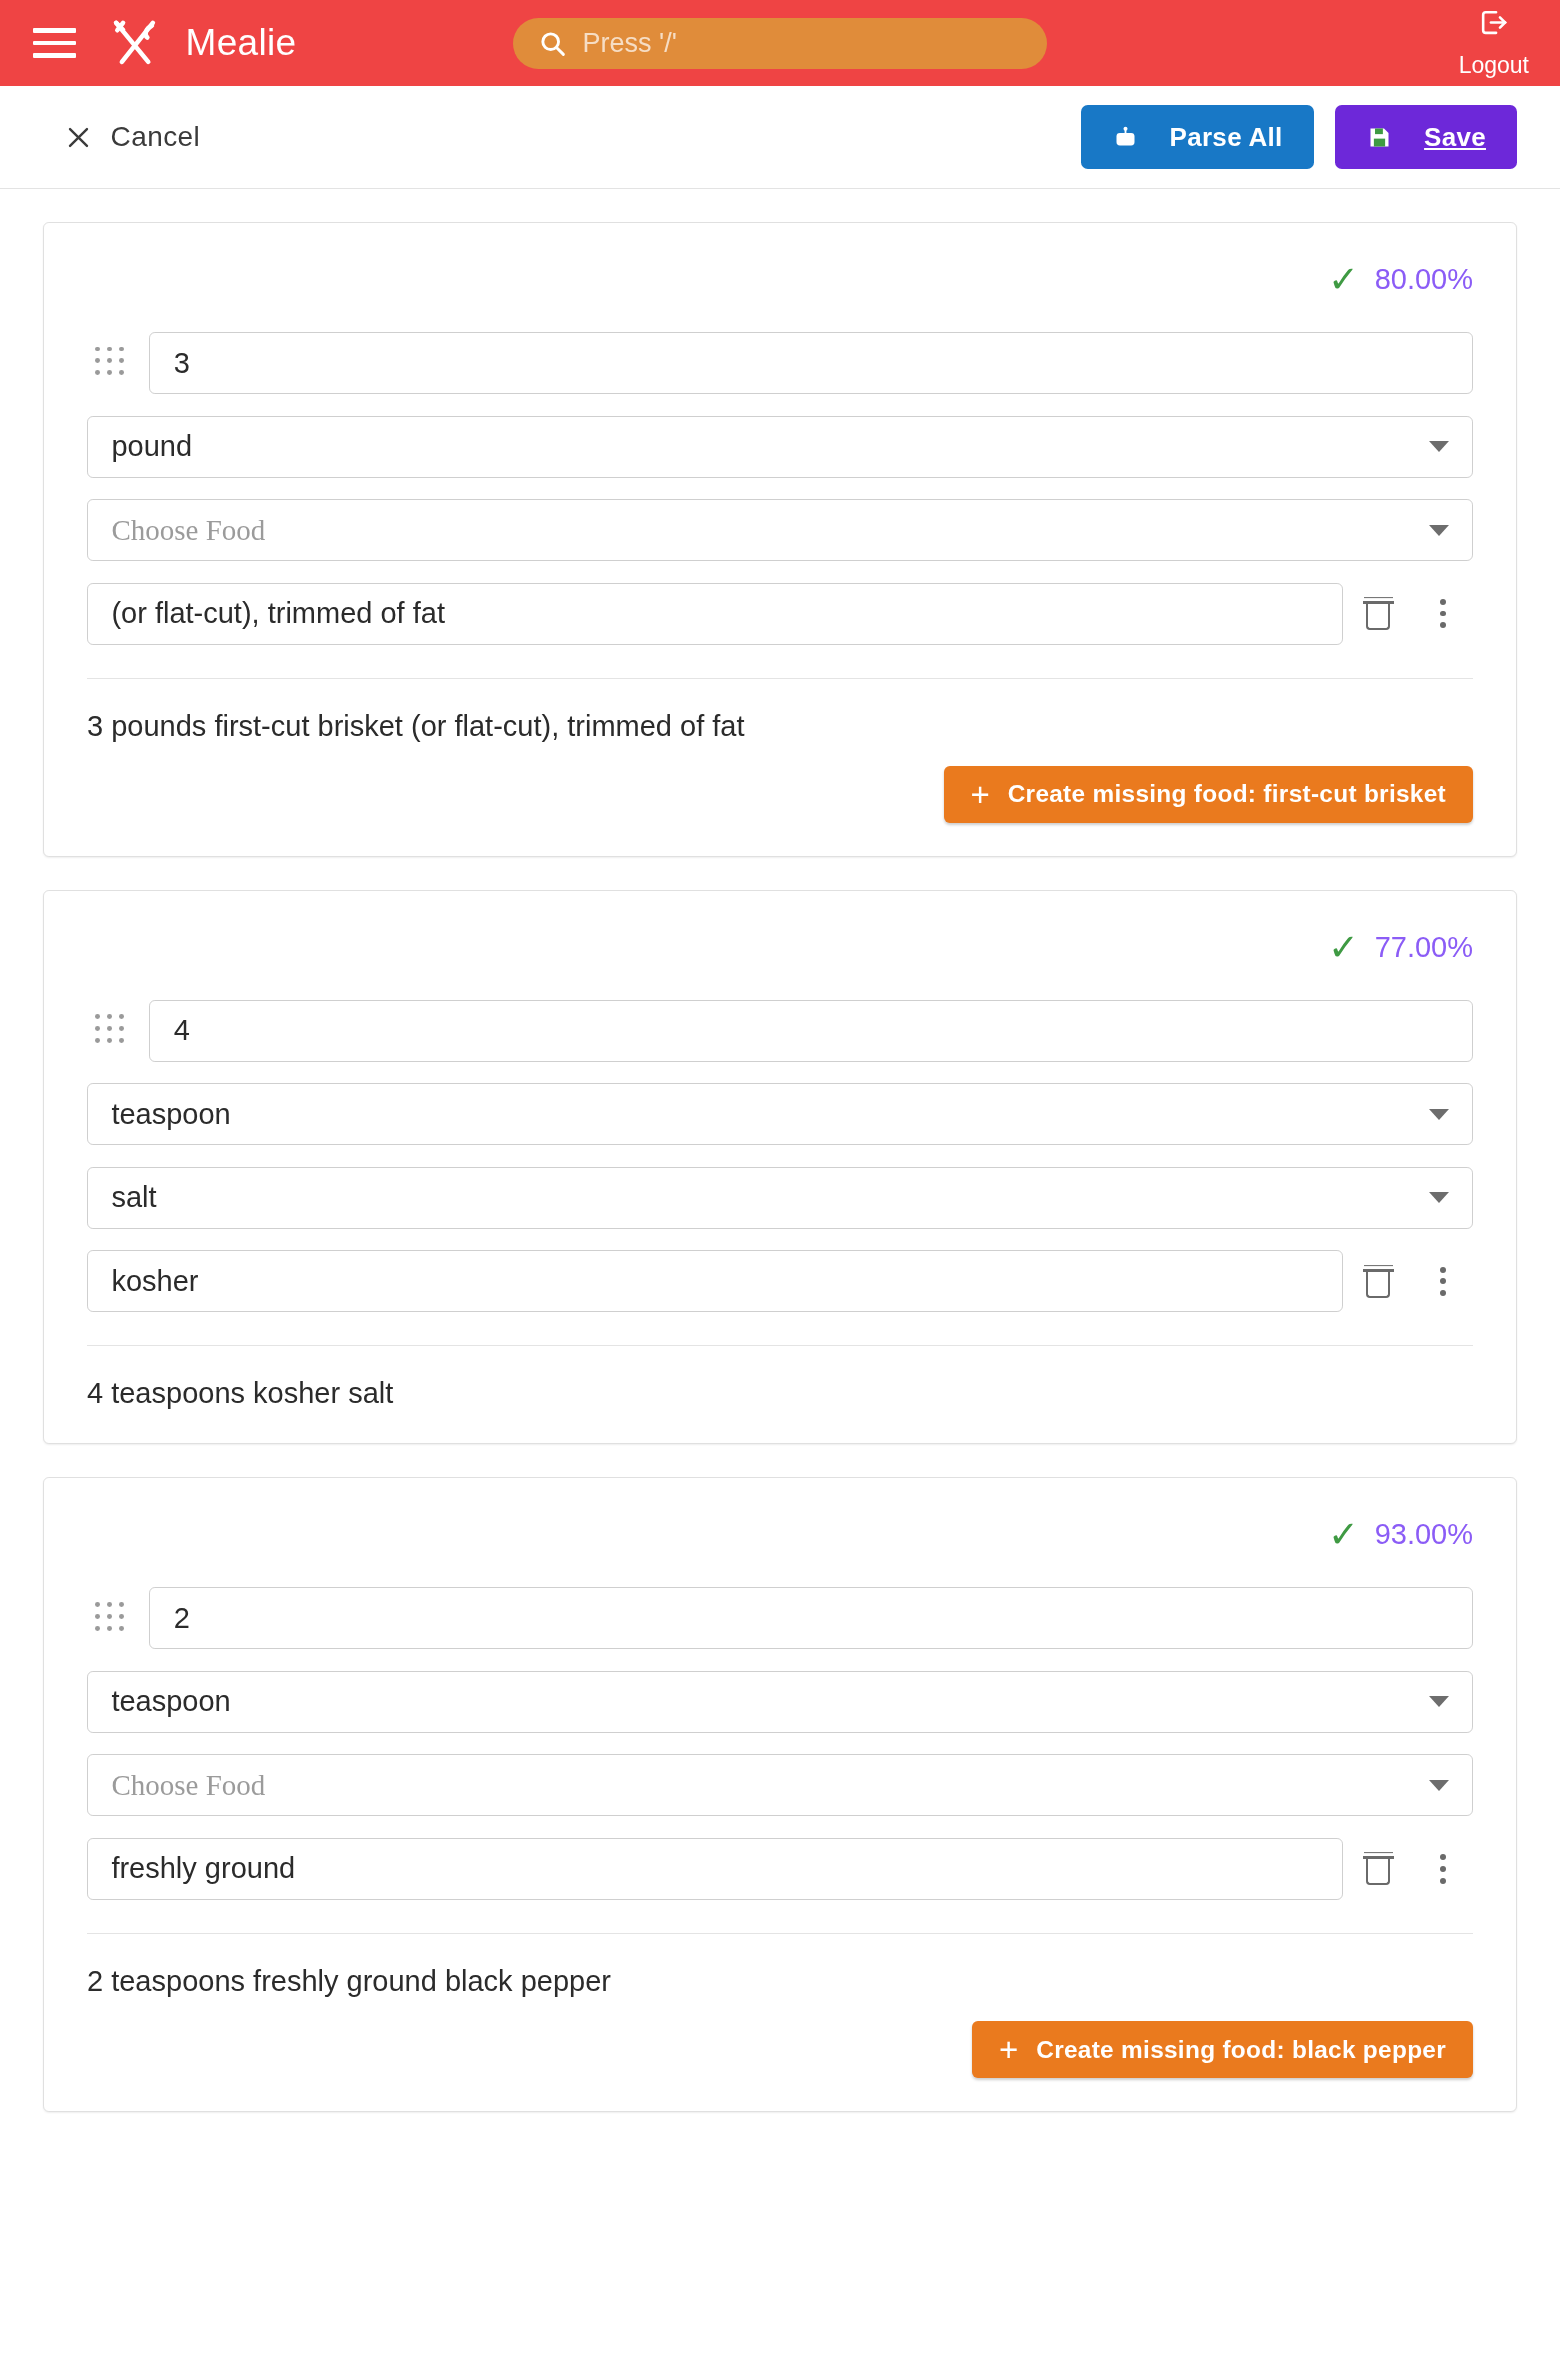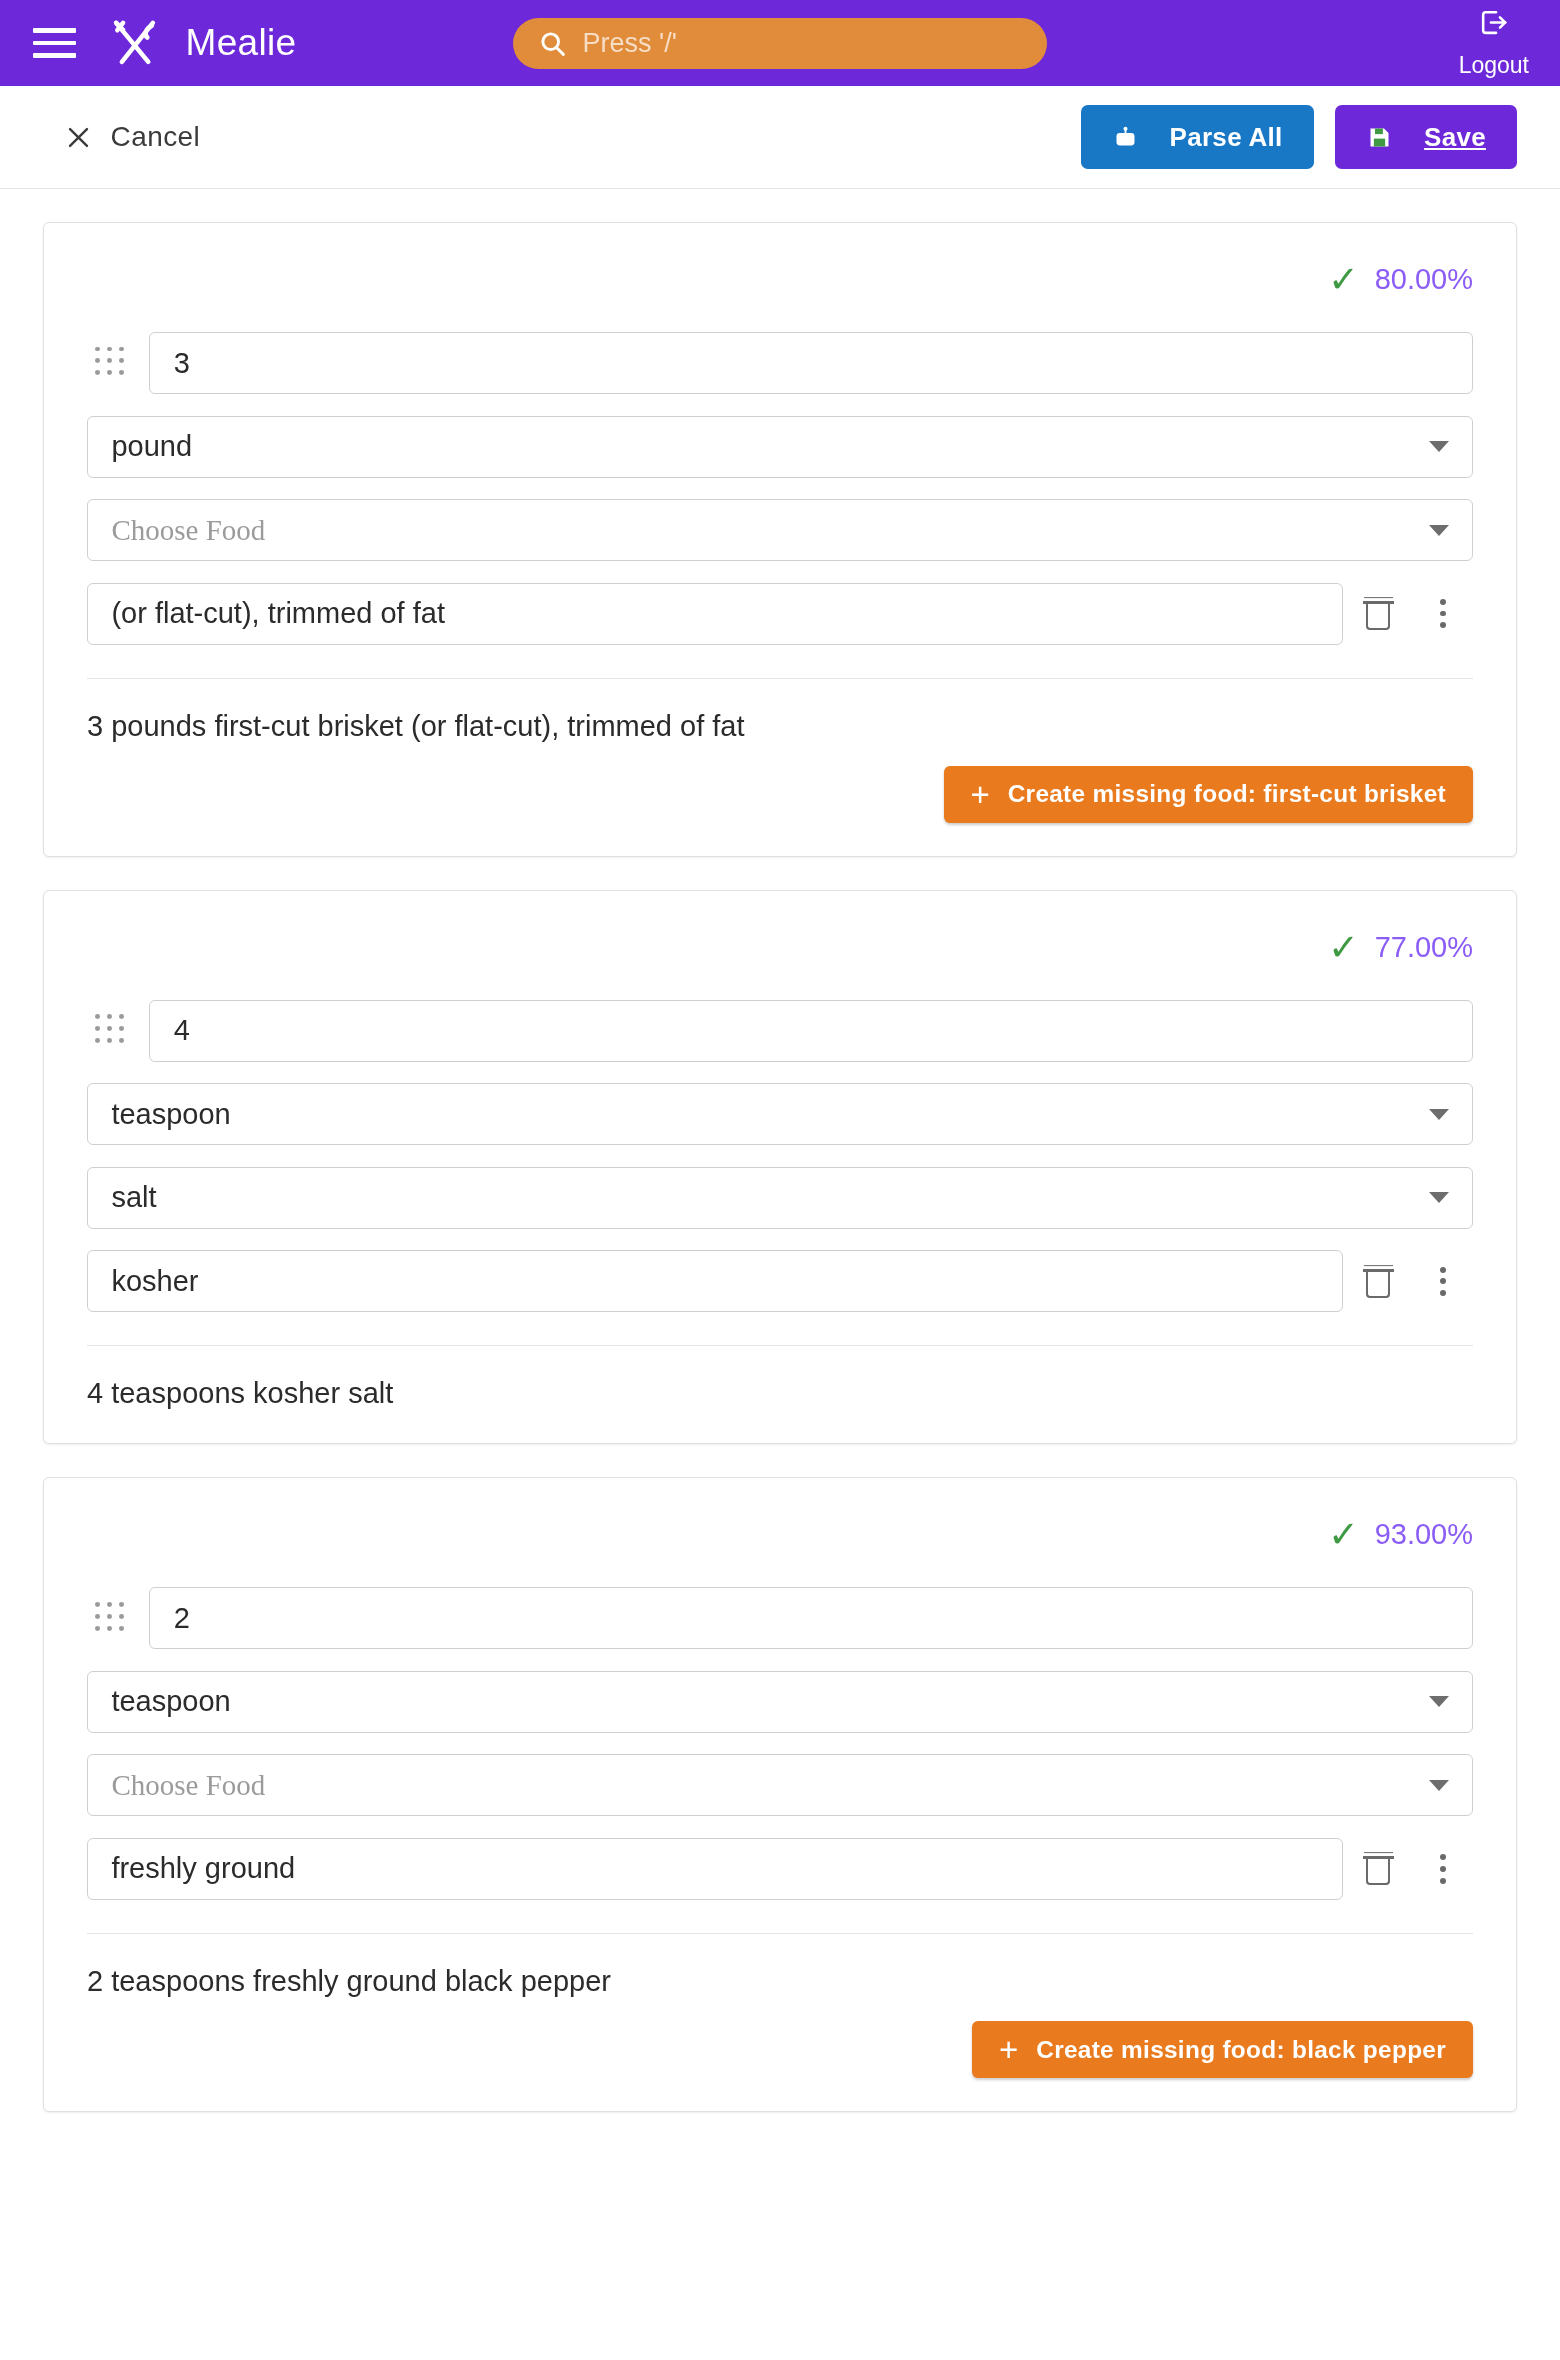--- a/index.html
+++ b/index.html
@@ -12,21 +12,21 @@
   body {
     width: 1560px;
     min-height: 2360px;
     position: relative;
     overflow-x: hidden;
   }
 
   
   .appbar {
     height: 86px;
-    background: #6d28d9;
+    background: #ef4444;
     display: flex;
     align-items: center;
     padding: 0 25px;
     gap: 17.6px;
     position: relative;
   }
   .hamburger {
     width: 45px; height: 45px;
     display: flex; flex-direction: column; justify-content: center;
     gap: 7.8px; cursor: pointer; margin-right: 11.7px; margin-left: 7.8px;

